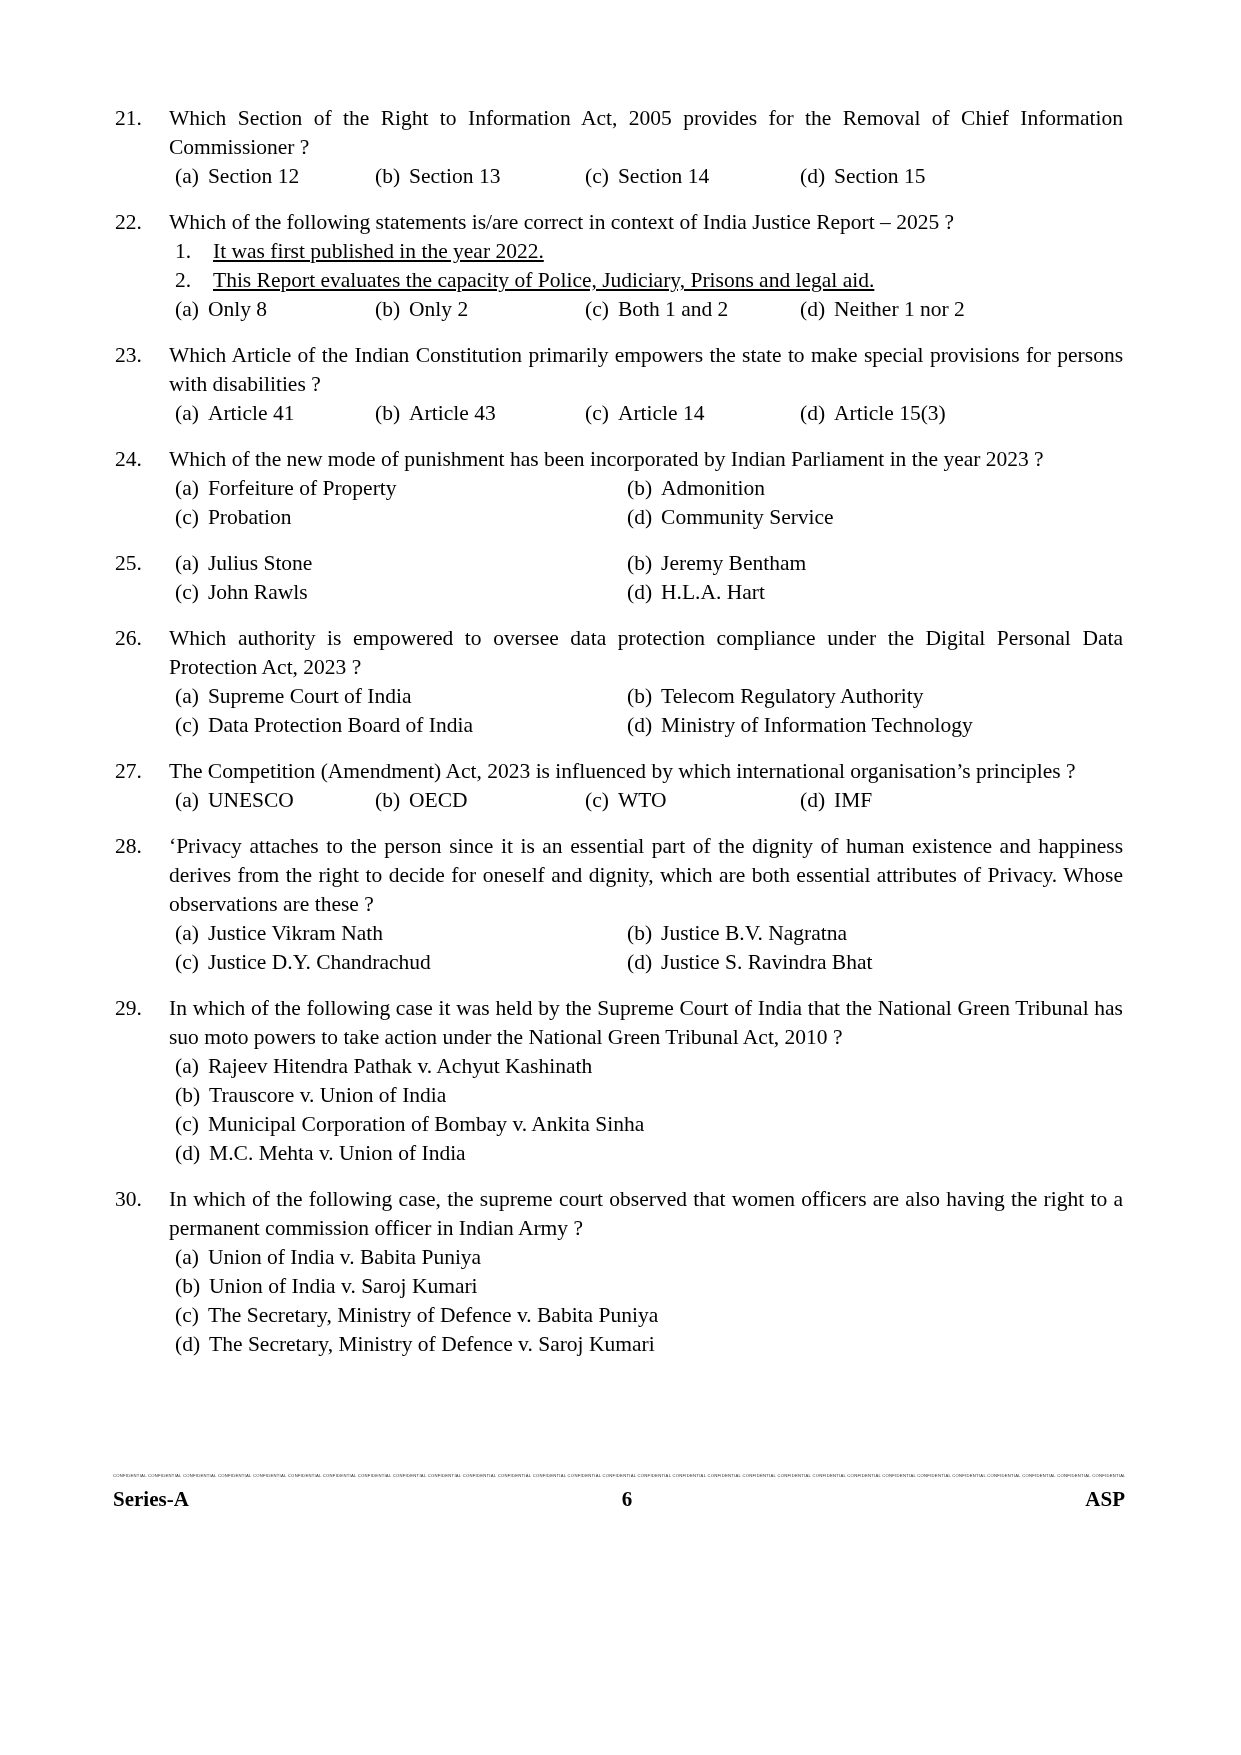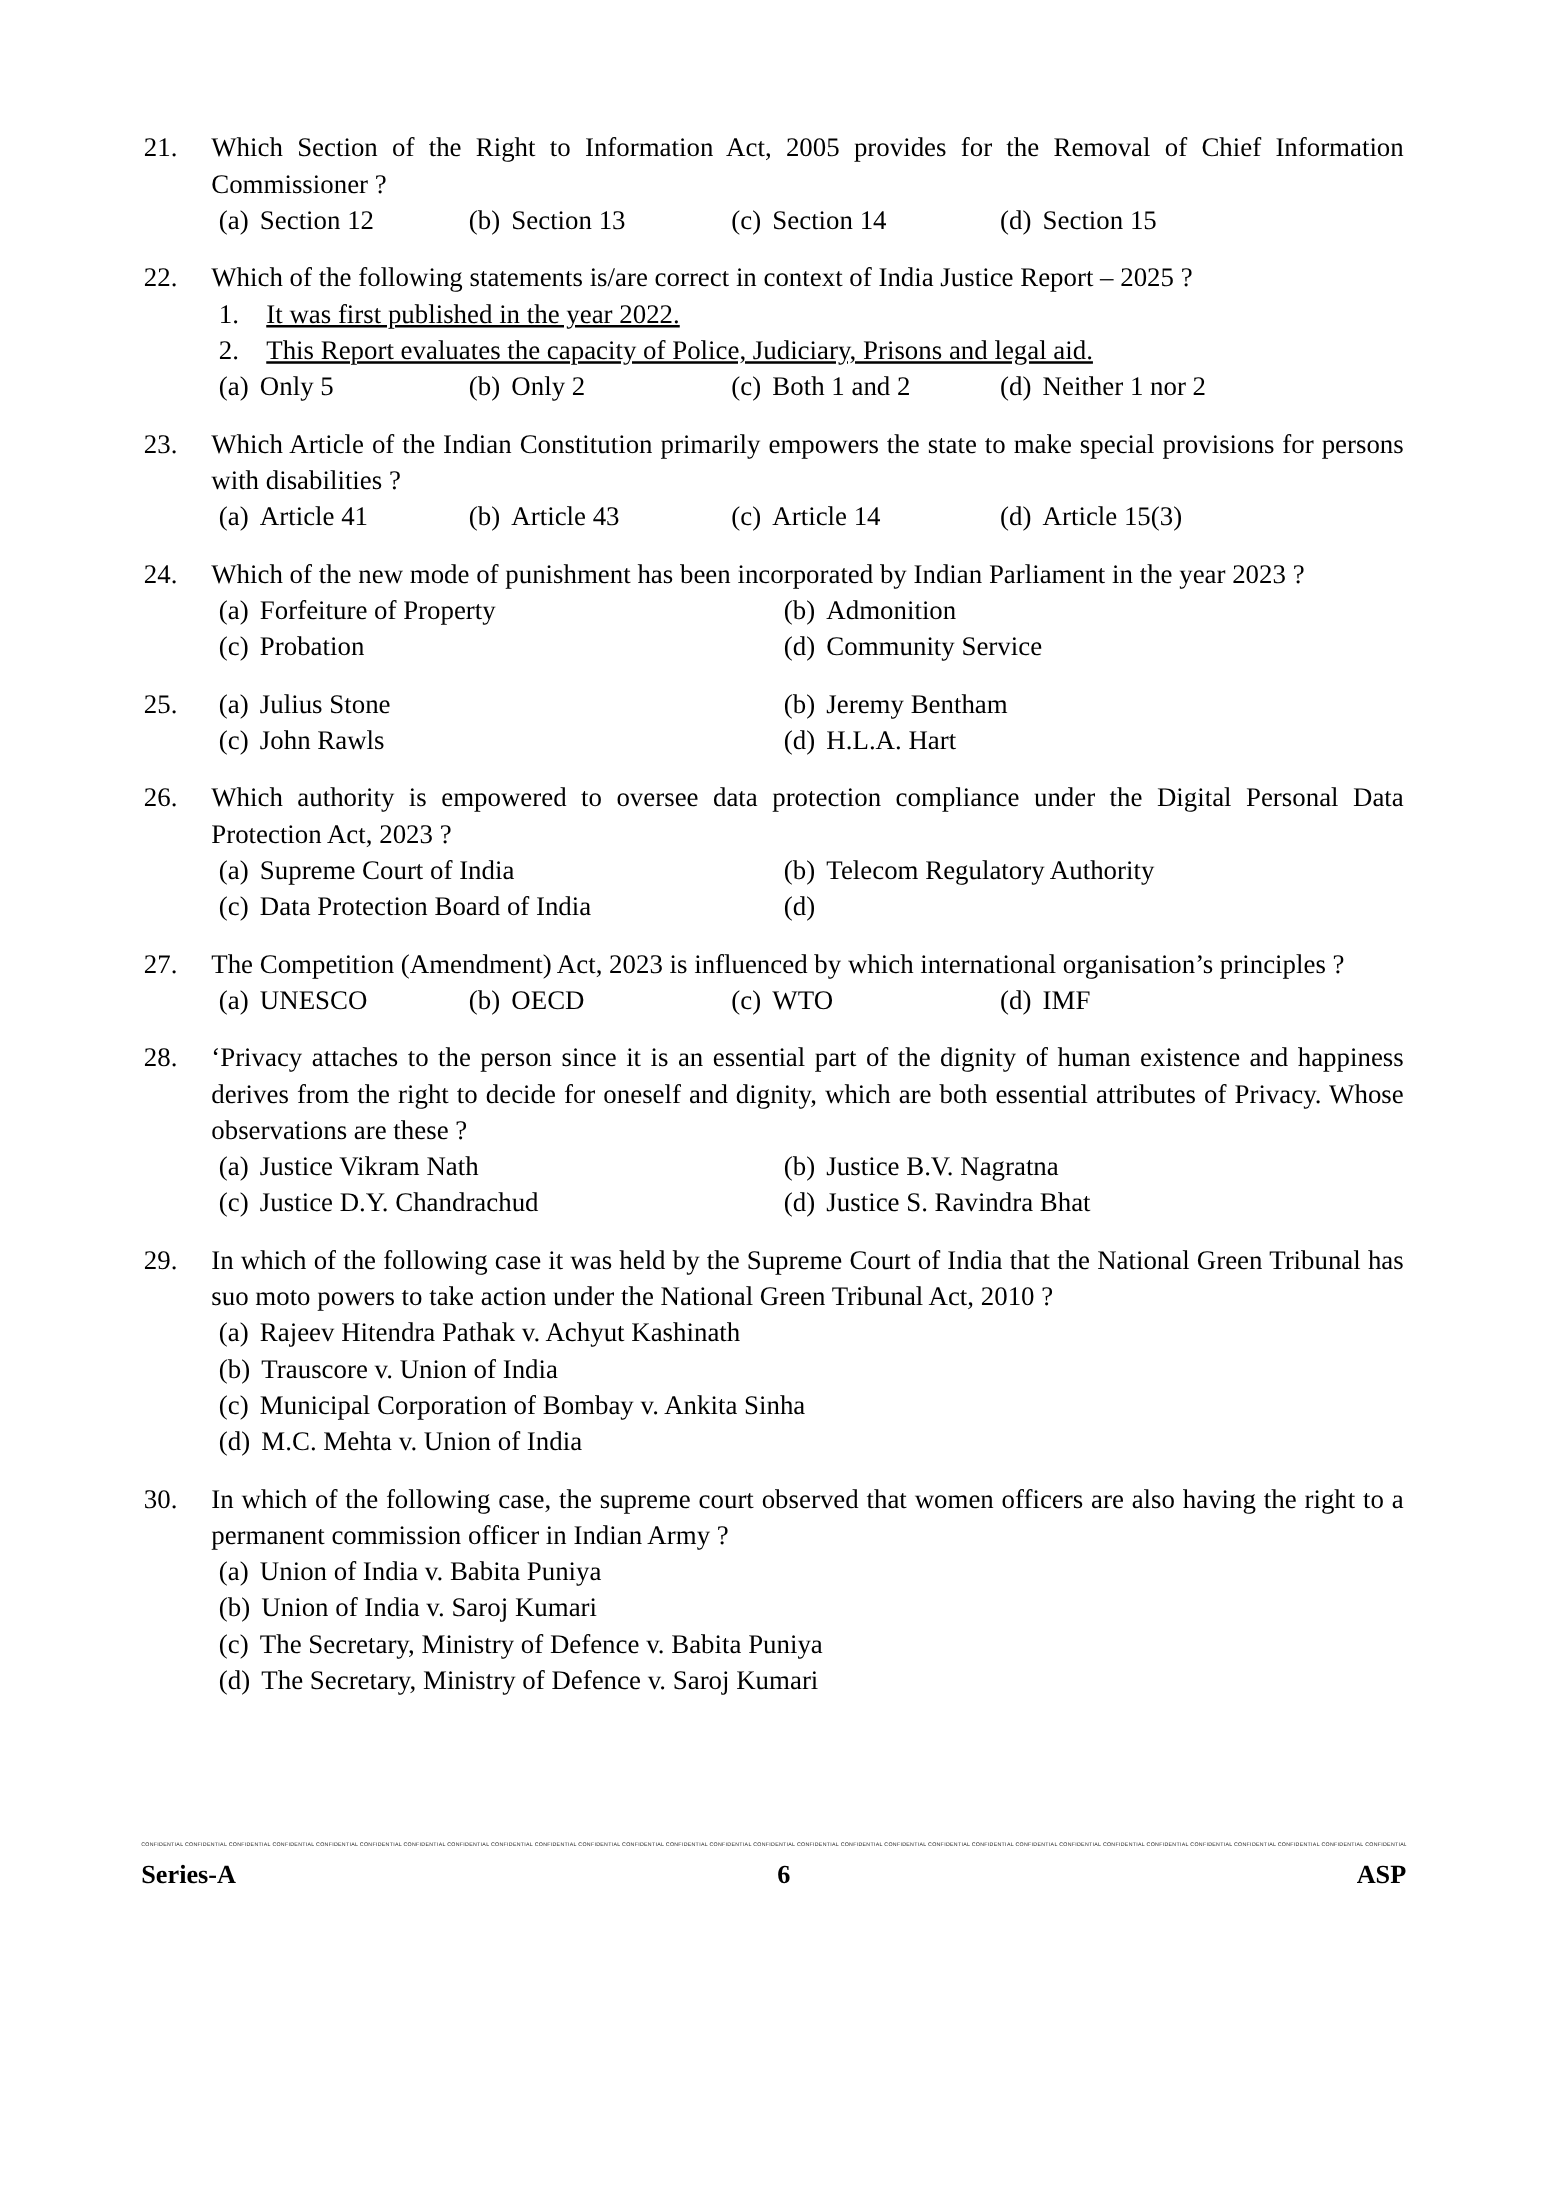--- a/index.html
+++ b/index.html
@@ -210,21 +210,21 @@
               <span class="s-text">It was first published in the year 2022.</span>
             </li>
             <li class="statement">
               <span class="s-num">2.</span>
               <span class="s-text">This Report evaluates the capacity of Police, Judiciary, Prisons and legal aid.</span>
             </li>
           </ul>
           <ul class="options cols4">
             <li class="opt">
               <span class="o-key">(a)</span>
-              <span class="o-text">Only 5</span>
+              <span class="o-text">Only 8</span>
             </li>
             <li class="opt">
               <span class="o-key">(b)</span>
               <span class="o-text">Only 2</span>
             </li>
             <li class="opt">
               <span class="o-key">(c)</span>
               <span class="o-text">Both 1 and 2</span>
             </li>
             <li class="opt">
@@ -317,20 +317,21 @@
             <li class="opt">
               <span class="o-key">(b)</span>
               <span class="o-text">Telecom Regulatory Authority</span>
             </li>
             <li class="opt">
               <span class="o-key">(c)</span>
               <span class="o-text">Data Protection Board of India</span>
             </li>
             <li class="opt">
               <span class="o-key">(d)</span>
+              <span class="o-text">Ministry of Information Technology</span>
             </li>
           </ul>
         </div>
       </div>
       <div class="question">
         <div class="q-num">27.</div>
         <div class="q-body">
           <p class="q-stem">The Competition (Amendment) Act, 2023 is influenced by which international organisation’s principles ?</p>
           <ul class="options cols4">
             <li class="opt">

